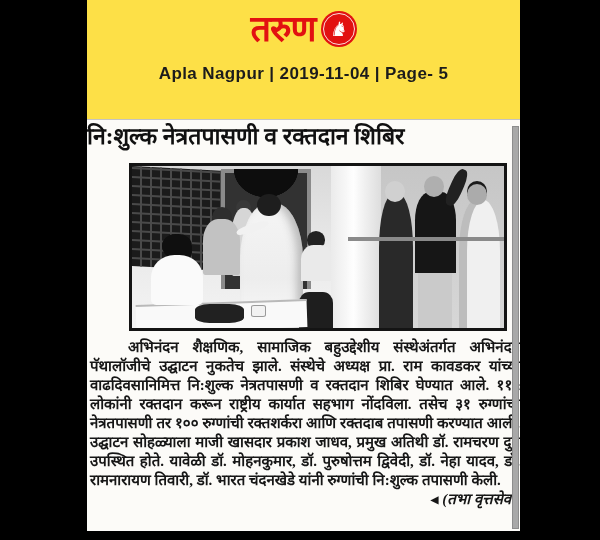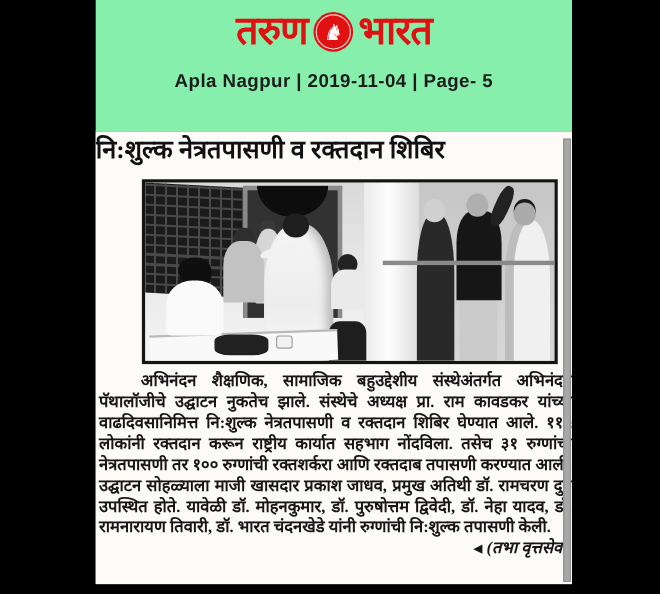--- a/index.html
+++ b/index.html
@@ -5,21 +5,21 @@
   * { margin:0; padding:0; box-sizing:border-box; }
   html,body { width:600px; height:540px; }
   body {
     background:#000;
     font-family:"Liberation Sans", sans-serif;
     position:relative;
     overflow:hidden;
   }
   .page {
     position:absolute; left:87px; top:0; width:433px; height:531px;
-    background:#86efac;
+    background:#fde047;
   }
   
   .masthead {
     display:flex; align-items:center; justify-content:center;
     gap:5px; padding-top:5px; height:52px;
   }
   .masthead .word {
     font-family:"DejaVu Sans", sans-serif;
     font-weight:700; font-size:36px; line-height:40px;
     color:#e21111; letter-spacing:-1px;
@@ -143,21 +143,20 @@
 </head>
 <body>
 
 <div class="page">
 
   <div class="masthead">
     <span class="word">तरुण</span>
     <span class="logo-circle">
       <span class="logo-glyph">♞</span>
     </span>
-    <span class="word">भारत</span>
   </div>
 
   <div class="subheader">Apla Nagpur | 2019-11-04 | Page- 5</div>
 
   <div class="hairline"></div>
 
   <div class="clip">
     <div class="clip-scrollbar"></div>
 
 

